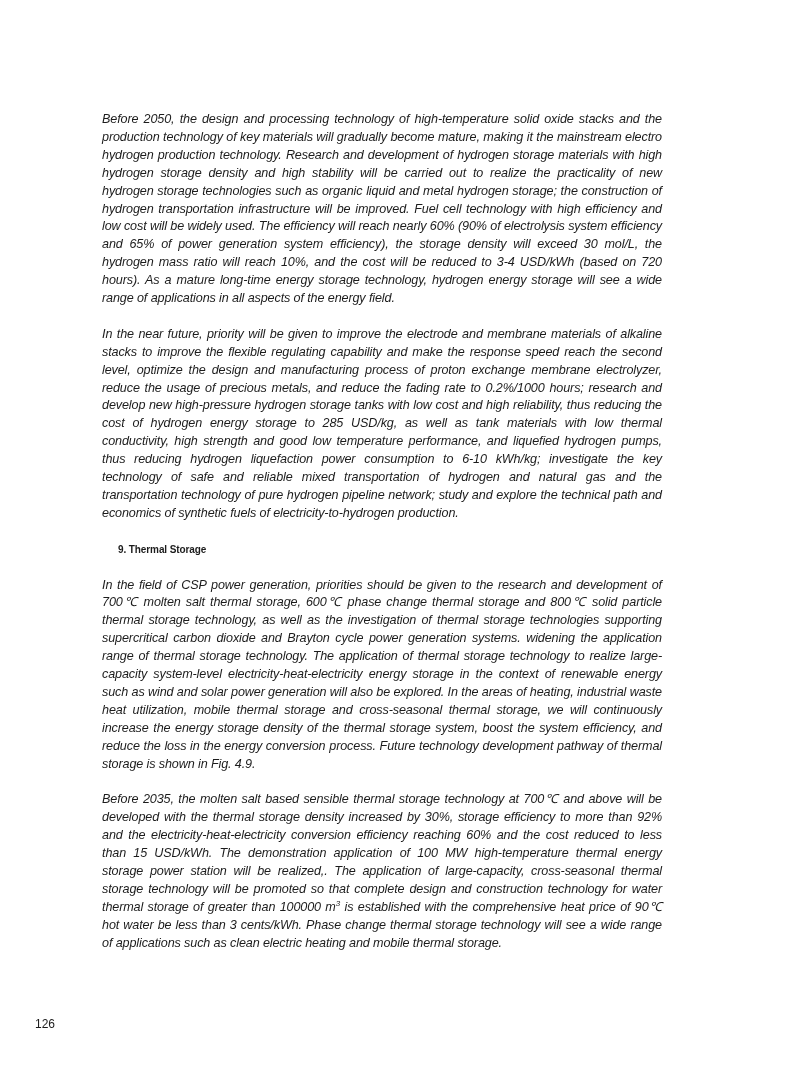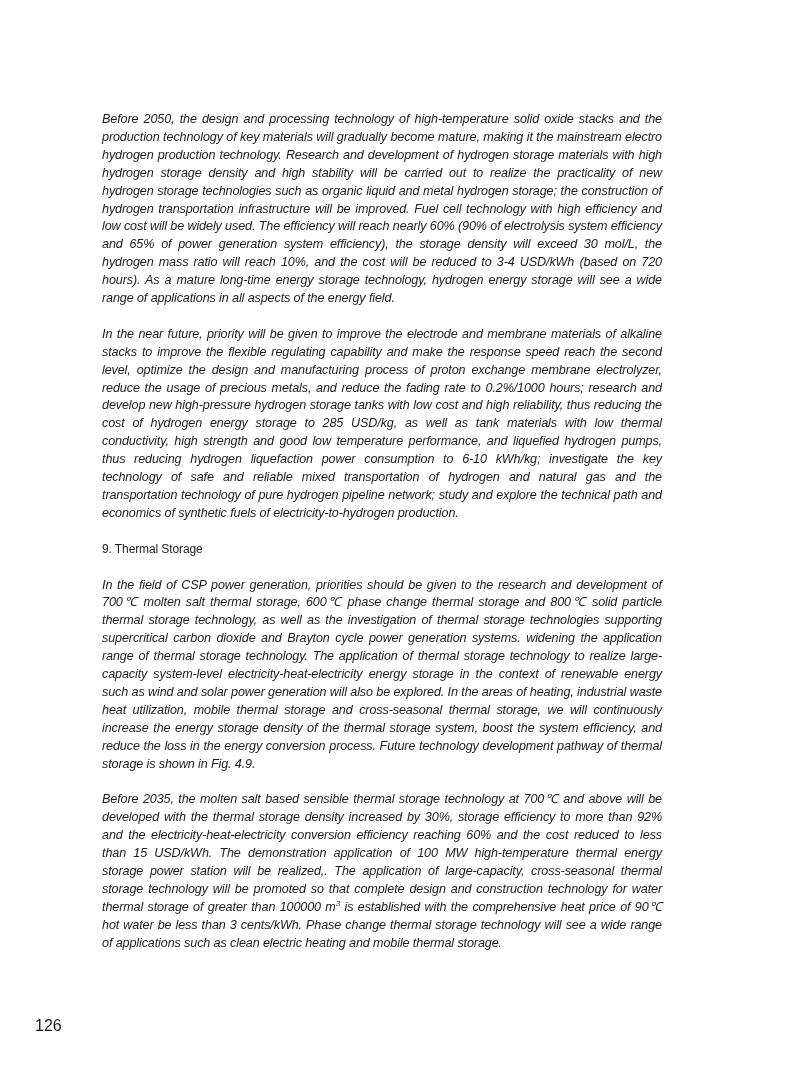--- a/index.html
+++ b/index.html
@@ -27,36 +27,36 @@
       line-height: 17.9px;
       text-align: justify;
       text-justify: inter-word;
       letter-spacing: -0.12px;
       font-style: italic;
     }
     .para + .para, .para + .heading, .heading + .para {
       margin-top: 17.9px;
     }
     .heading {
-      margin: 0;
-      font-size: 12px;
+      margin: 16px;
+      font-size: 10px;
       line-height: 17.9px;
-      font-weight: normal;
+      font-weight: bold;
       letter-spacing: -0.1px;
     }
     .sup {
       font-size: 8px;
       vertical-align: super;
       line-height: 0;
     }
     .page-number {
       position: absolute;
       left: 35px;
       top: 1017px;
-      font-size: 16px;
+      font-size: 12px;
       color: #1c1c1c;
     }
   </style>
 </head>
 <body>
 
 <div class="page">
   <p class="para">Before 2050, the design and processing technology of high-temperature solid oxide stacks and the production technology of key materials will gradually become mature, making it the mainstream electro hydrogen production technology. Research and development of hydrogen storage materials with high hydrogen storage density and high stability will be carried out to realize the practicality of new hydrogen storage technologies such as organic liquid and metal hydrogen storage; the construction of hydrogen transportation infrastructure will be improved. Fuel cell technology with high efficiency and low cost will be widely used. The efficiency will reach nearly 60% (90% of electrolysis system efficiency and 65% of power generation system efficiency), the storage density will exceed 30 mol/L, the hydrogen mass ratio will reach 10%, and the cost will be reduced to 3-4 USD/kWh (based on 720 hours). As a mature long-time energy storage technology, hydrogen energy storage will see a wide range of applications in all aspects of the energy field.</p>
   <p class="para">In the near future, priority will be given to improve the electrode and membrane materials of alkaline stacks to improve the flexible regulating capability and make the response speed reach the second level, optimize the design and manufacturing process of proton exchange membrane electrolyzer, reduce the usage of precious metals, and reduce the fading rate to 0.2%/1000 hours; research and develop new high-pressure hydrogen storage tanks with low cost and high reliability, thus reducing the cost of hydrogen energy storage to 285 USD/kg, as well as tank materials with low thermal conductivity, high strength and good low temperature performance, and liquefied hydrogen pumps, thus reducing hydrogen liquefaction power consumption to 6-10 kWh/kg; investigate the key technology of safe and reliable mixed transportation of hydrogen and natural gas and the transportation technology of pure hydrogen pipeline network; study and explore the technical path and economics of synthetic fuels of electricity-to-hydrogen production.</p>
   <h3 class="heading">9. Thermal Storage</h3>

